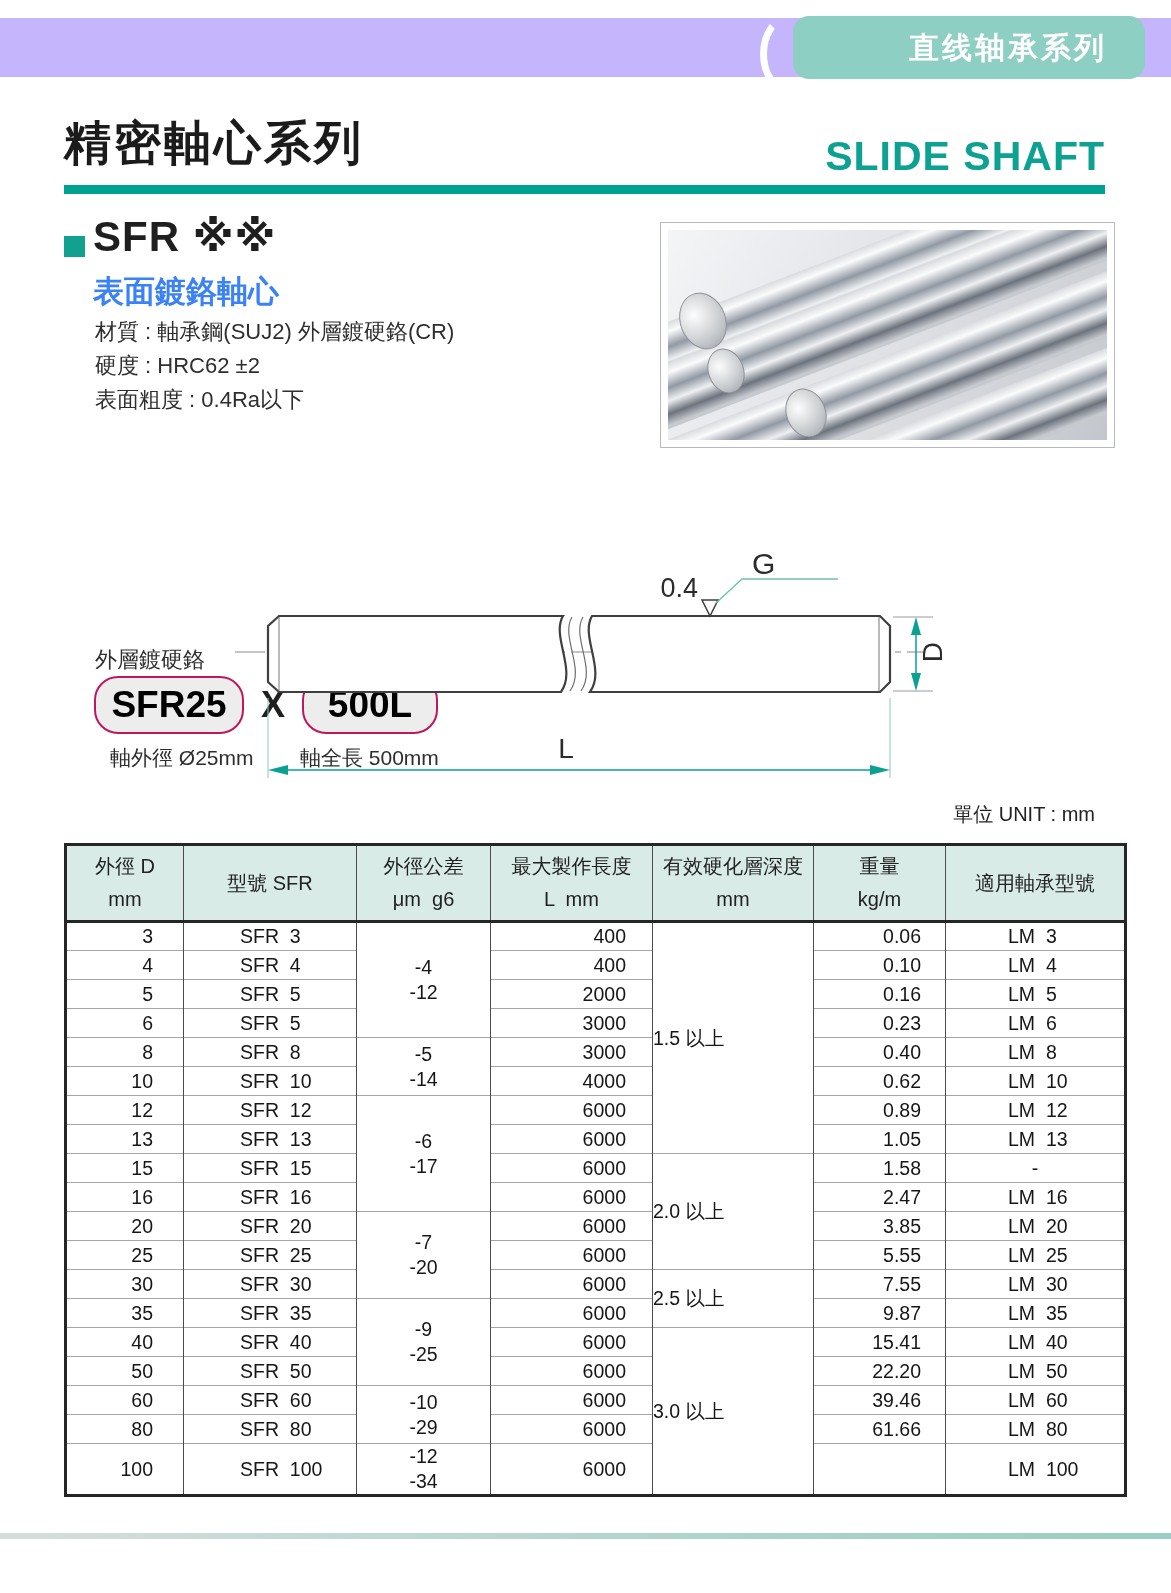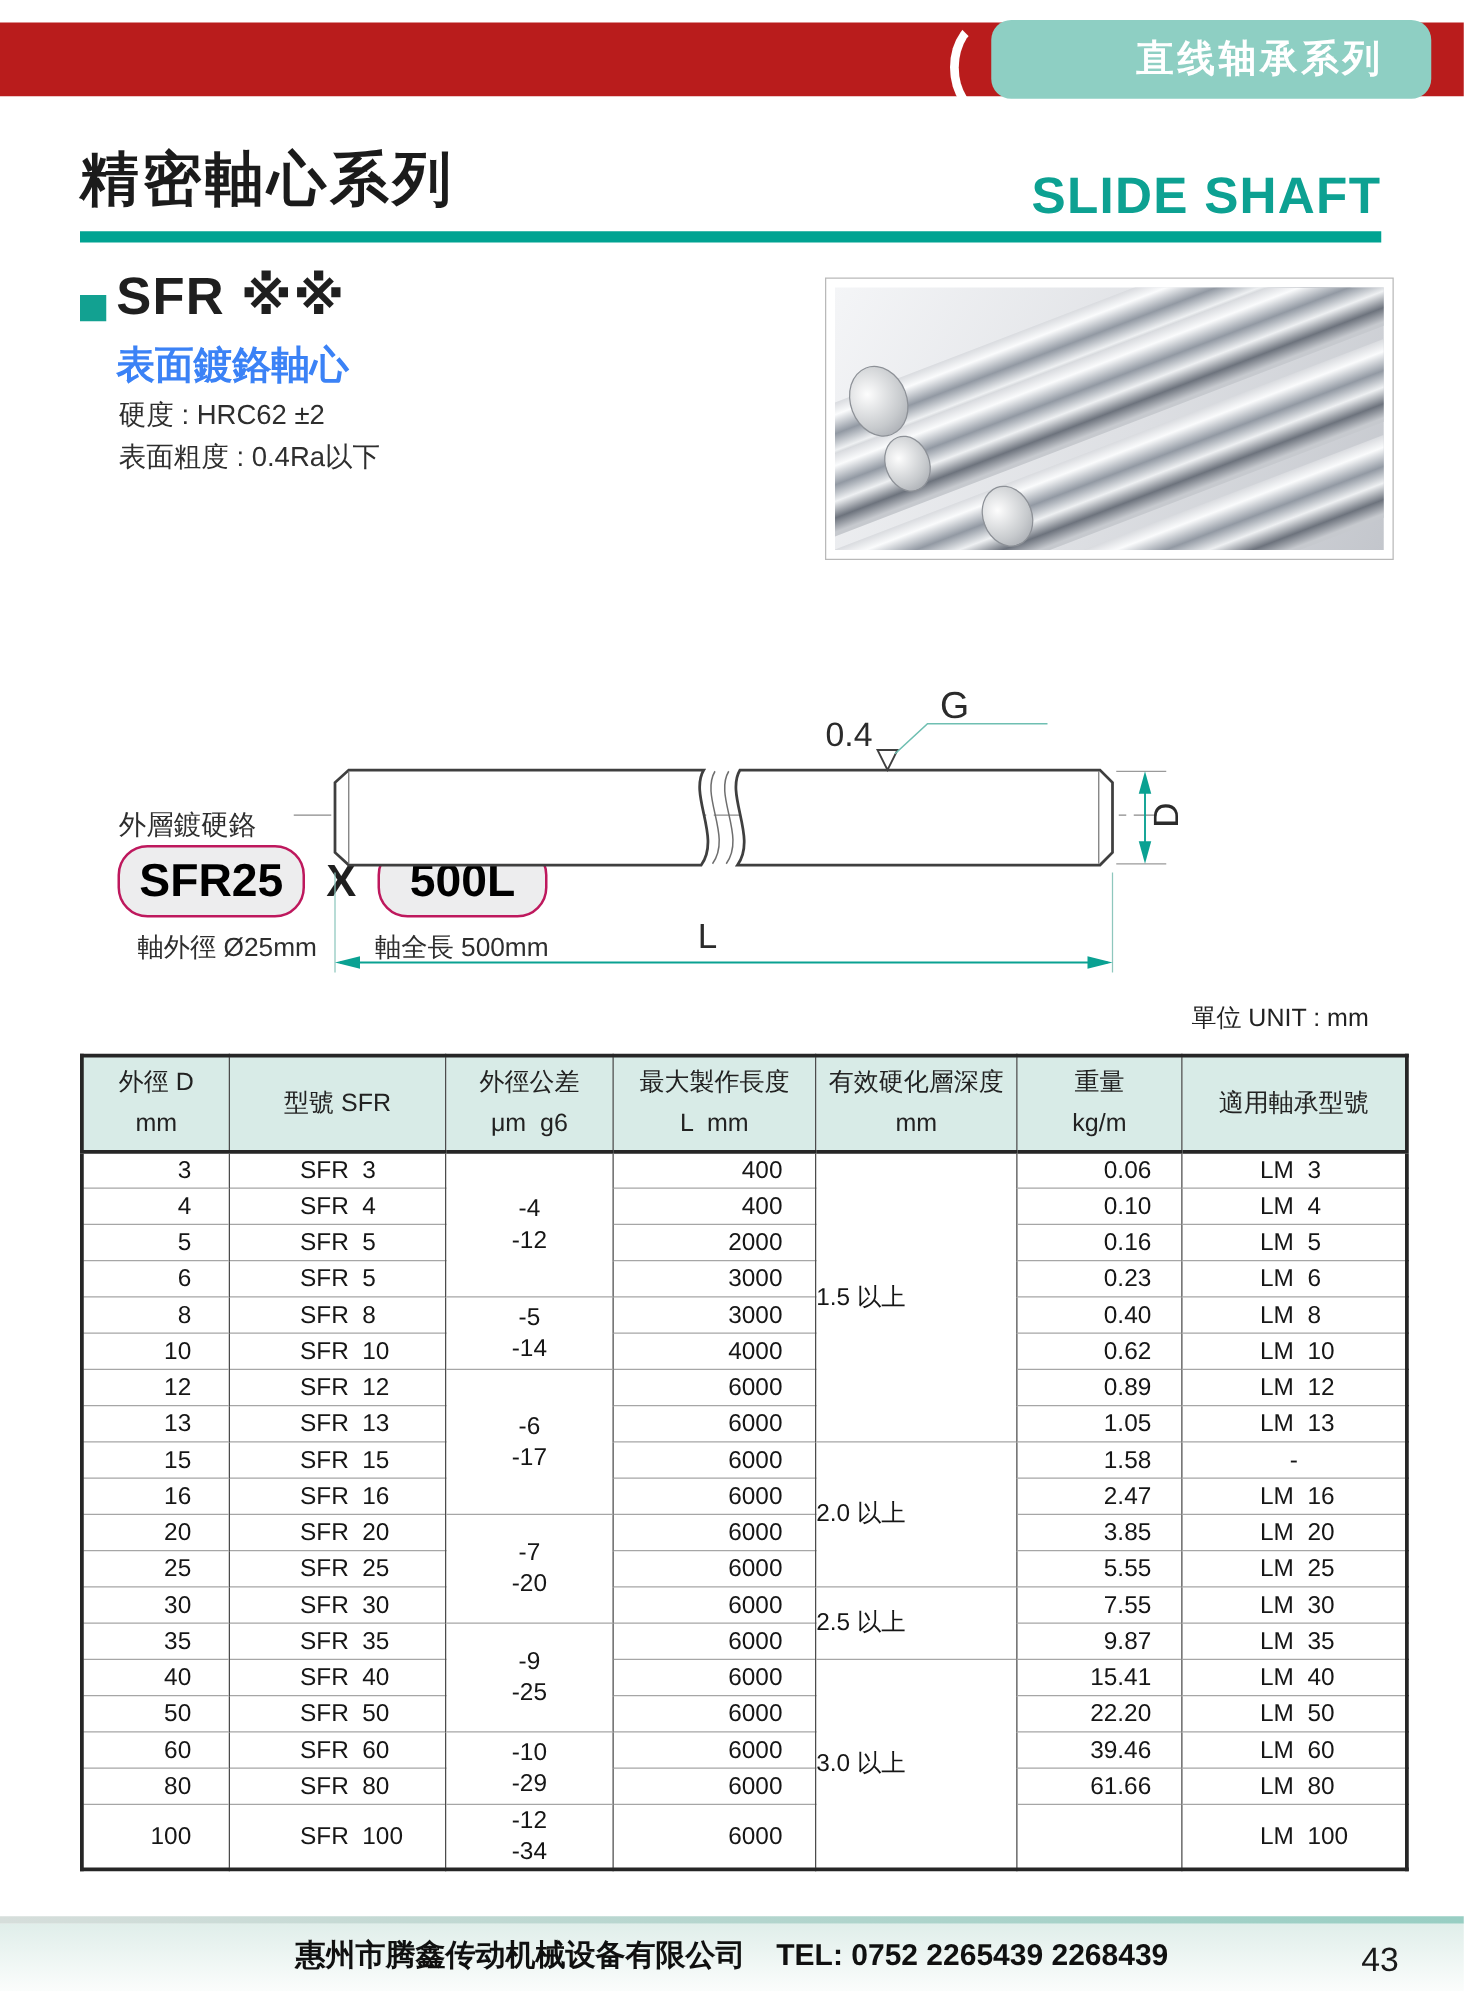--- a/index.html
+++ b/index.html
@@ -1,21 +1,21 @@
 <!DOCTYPE html>
 <html><head>
 <meta charset="utf-8">
 <style>
   html,body{margin:0;padding:0;}
   body{
     width:1171px;height:1593px;position:relative;background:#fff;
     font-family:"Liberation Sans","DejaVu Sans",sans-serif;overflow:hidden;color:#1d1d1d;
   }
   
-  .banner{position:absolute;left:0;top:18px;width:1171px;height:59px;background:#b91c1c;}
+  .banner{position:absolute;left:0;top:18px;width:1171px;height:59px;background:#c4b5fd;}
   .banner-tab{position:absolute;left:793px;top:-2px;width:352px;height:63px;background:#8ecfc3;
     border-radius:16px;text-align:right;padding-right:38px;box-sizing:border-box;
     font-size:30px;line-height:63px;color:#ffffff;font-weight:600;letter-spacing:3px;}
   .crescent{position:absolute;left:760px;top:-4px;width:44px;height:66px;border:7px solid transparent;
     border-left:7px solid #ffffff;border-radius:50%;}
   
   .page-title{position:absolute;left:64px;top:112px;font-size:47px;font-weight:900;letter-spacing:3px;color:#1b1b1b;}
   .page-title-en{position:absolute;right:66px;top:133px;font-size:41px;font-weight:600;color:#0da192;letter-spacing:1px;}
   .title-rule{position:absolute;left:64px;top:185px;width:1041px;height:9px;background:#00a392;}
   
@@ -89,20 +89,21 @@
 </div>
 
 <div class="page-title">精密軸心系列</div>
 <div class="page-title-en">SLIDE SHAFT</div>
 <div class="title-rule"></div>
 
 <div class="series-bullet"></div>
 <div class="series-code">SFR ※※</div>
 <div class="series-subtitle">表面鍍鉻軸心</div>
 <div class="specs">
+  <div>材質 : 軸承鋼(SUJ2) 外層鍍硬鉻(CR)</div>
   <div>硬度 : HRC62 ±2</div>
   <div>表面粗度 : 0.4Ra以下</div>
 </div>
 
 <div class="model-label">外層鍍硬鉻</div>
 <div class="model-row">
   <div class="model-box b1">SFR25</div>
   <div class="model-sep">X</div>
   <div class="model-box b2">500L</div>
 </div>
@@ -323,20 +324,13 @@
 -34</td>
         <td class="col-len">6000</td>
         <td class="col-wt"></td>
         <td class="col-lm">LM  100</td>
       </tr>
     </tbody>
 </table>
 
 <div class="footer">
   <div class="footer-strip"></div>
-  <div class="footer-body">
-    <div class="footer-text">
-      <span>惠州市腾鑫传动机械设备有限公司</span>
-      <span>TEL: 0752  2265439  2268439</span>
-    </div>
-    <div class="page-number">43</div>
-  </div>
 </div>
 
 </body></html>

